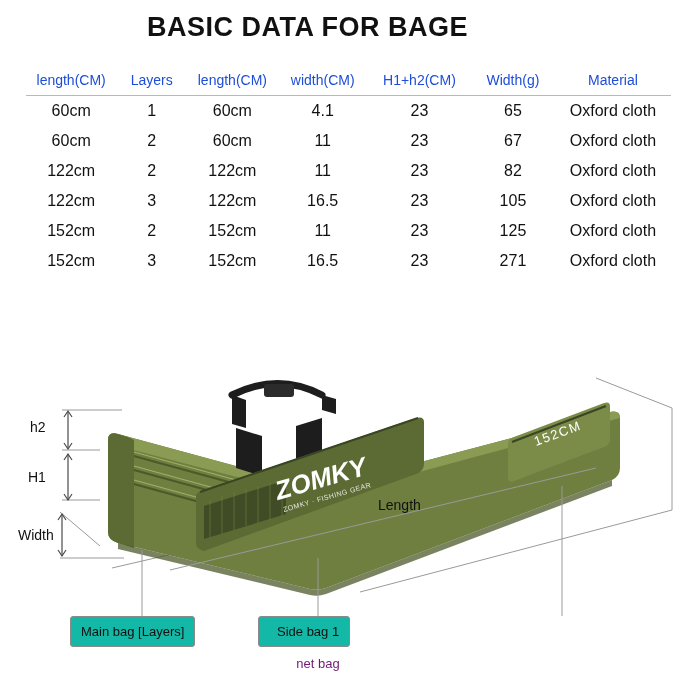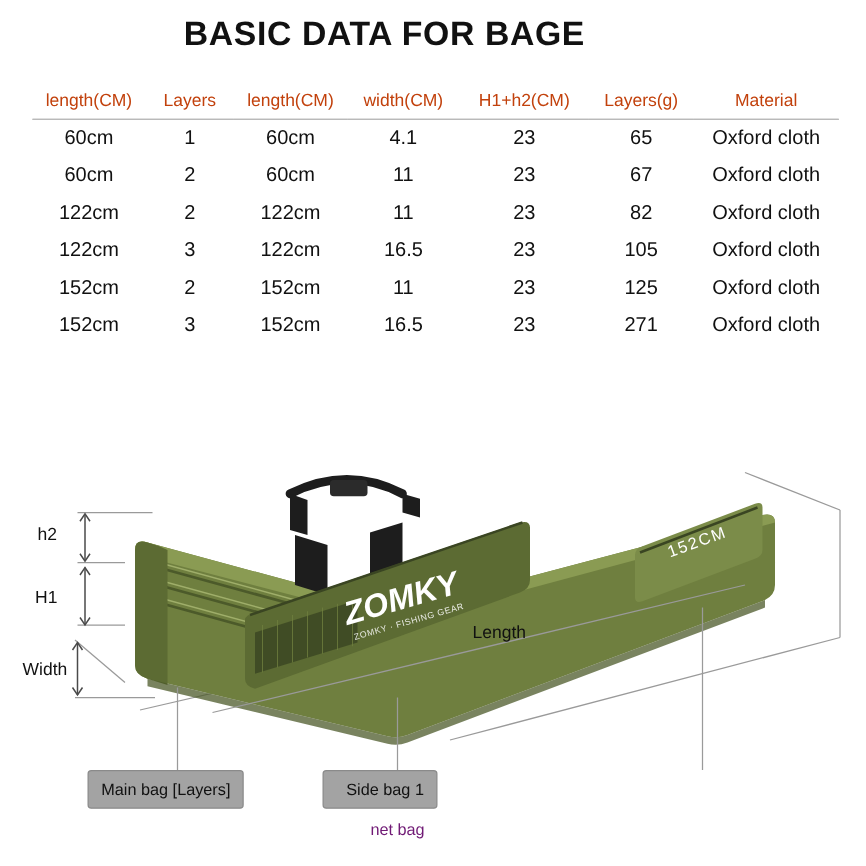--- a/index.html
+++ b/index.html
@@ -39,21 +39,21 @@
     left: 26px;
     width: 645px;
     border-collapse: collapse;
     font-size: 15px;
   }
   .spec-table thead th {
     font-weight: normal;
     font-size: 14px;
     padding: 4px 0 7px 0;
     text-align: center;
-    color: #c2410c;
+    color: #1d4ed8;
     border-bottom: 1px solid #b9b9b9;
   }
   .spec-table tbody td {
     text-align: center;
     padding: 6px 0;
     font-size: 16px;
     color: #111111;
     margin-top: 40px;
   }
   .spec-table col.c0 { width: 14%; }
@@ -73,21 +73,21 @@
     height: 393px;
   }
   .illus svg {
     display: block;
   }
   
   .callout {
     position: absolute;
     border: 1px solid #8a8a8a;
     border-radius: 3px;
-    background: #a3a3a3;
+    background: #14b8a6;
     font-size: 13px;
     color: #111111;
     padding: 7px 10px;
     text-align: center;
     white-space: nowrap;
   }
   #callout-main { left: 70px; top: 616px; }
   #callout-side1 { left: 258px; top: 616px; padding-left: 18px; }
   #callout-side2 { left: 505px; top: 616px; }
 
@@ -129,21 +129,21 @@
         <col class="c5">
         <col class="c6">
     </colgroup>
     <thead>
       <tr>
         <th>length(CM)</th>
         <th>Layers</th>
         <th>length(CM)</th>
         <th>width(CM)</th>
         <th>H1+h2(CM)</th>
-        <th>Layers(g)</th>
+        <th>Width(g)</th>
         <th>Material</th>
       </tr>
     </thead>
     <tbody>
       <tr>
         <td>60cm</td>
         <td>1</td>
         <td>60cm</td>
         <td>4.1</td>
         <td>23</td>

